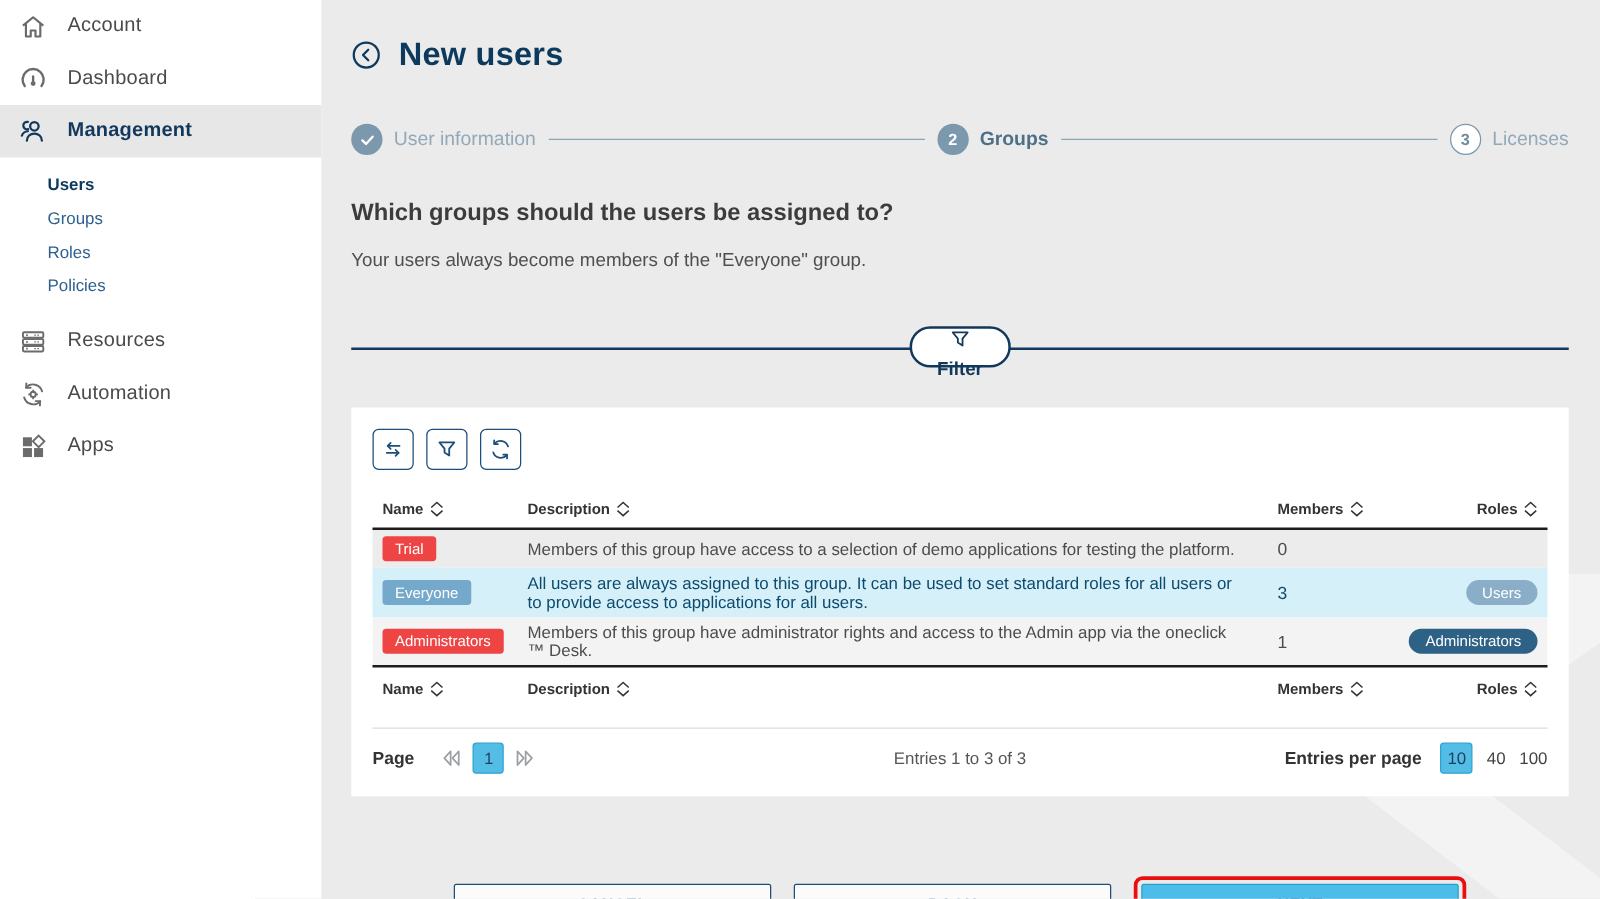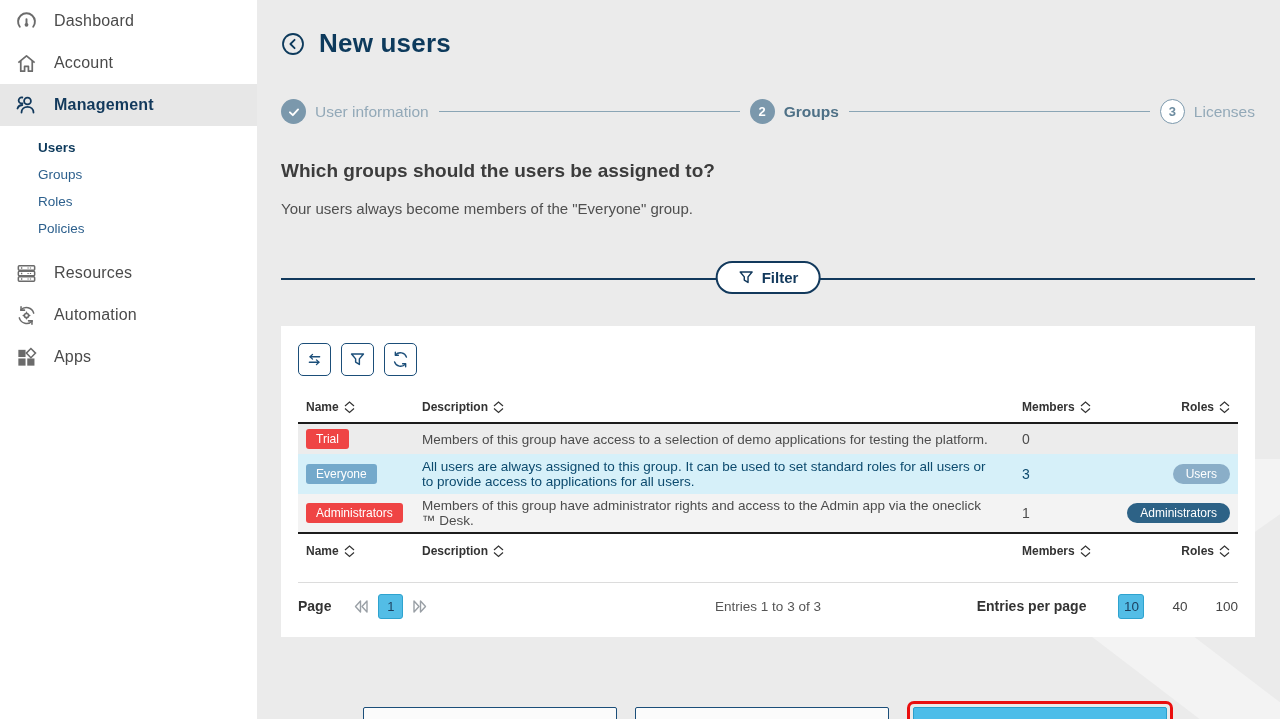--- a/index.html
+++ b/index.html
@@ -38,21 +38,21 @@
   .step-line { flex:1 1 auto; height:0; border-top:1.5px solid #8aa5b5; margin:0 10px; }
 
   .question-title { font-size:19px; font-weight:700; color:#3c3c3c; margin-top:36px; position:relative; z-index:1; }
   .question-subtitle { font-size:15px; color:#4f4f4f; margin-top:18px; position:relative; z-index:1; }
 
   
   .filter-row { position:relative; margin-top:44px; height:33px; z-index:1; }
   .filter-row .line { position:absolute; left:0; right:0; top:50%; border-top:2px solid #12395c; }
   .filter-pill { position:absolute; left:50%; transform:translateX(-50%); top:0; height:33px; padding:0 20px;
                  background:#ffffff; border:2px solid #12395c; border-radius:17px; display:flex; align-items:center;
-                 gap:7px; color:#12395c; font-size:15px; font-weight:700; cursor:pointer; font-family:inherit; }
+                 gap:7px; color:#12395c; font-size:15px; font-weight:700; cursor:pointer; font-family:inherit;flex-direction:column; }
 
   
   .card { position:relative; z-index:1; margin-top:32px; background:#ffffff; padding:17px 17px 8px 17px; }
   .card-top { display:flex; justify-content:space-between; align-items:flex-start; }
   .search-wrap { position:relative; width:501px; }
   .search-wrap input { width:100%; height:33px; border:1px solid #8a8a8a; border-radius:4px; padding:0 36px 0 12px;
                        font-size:14px; color:#333; font-family:inherit; background:#fff; outline:none; }
   .search-wrap input::placeholder { color:#7b7b7b; }
   .search-icon { position:absolute; right:9px; top:6px; width:21px; height:21px; color:#1a1a1a; cursor:pointer; }
   .tool-buttons { display:flex; gap:10px; }
@@ -90,58 +90,58 @@
   .card-divider { border-top:1px solid #dcdcdc; margin-top:10px; }
 
   
   .table-footer { display:flex; align-items:center; height:46px; }
   .pager { display:flex; align-items:center; gap:8px; width:290px; }
   .pg-label { font-size:14px; font-weight:700; color:#333; margin-right:14px; }
   .pg-nav { width:17px; height:15px; color:#9aa0a6; cursor:pointer; display:flex; }
   .pg-current { width:25px; height:25px; background:#53bde6; border:1px solid #2ea3cf; border-radius:3px;
                 display:flex; align-items:center; justify-content:center; font-size:13px; color:#1c3f5e; cursor:pointer; }
   .entries { flex:1; text-align:center; font-size:13.5px; color:#555; }
-  .per-page { display:flex; align-items:center; gap:28px; justify-content:flex-end; width:290px; }
+  .per-page { display:flex; align-items:center; gap:11px; justify-content:flex-end; width:290px; }
   .pp-label { font-size:14px; font-weight:700; color:#333; margin-right:4px; }
   .pp { font-size:13.5px; color:#444; cursor:pointer; }
   .pp.selected { width:26px; height:25px; background:#53bde6; border:1px solid #2ea3cf; border-radius:3px;
                  display:flex; align-items:center; justify-content:center; color:#1c3f5e; }
 
   
   .actions { display:flex; justify-content:center; align-items:center; gap:18px; margin-top:64px; position:relative; z-index:1; }
   .btn { width:254px; height:33px; font-size:13px; font-weight:700; letter-spacing:.4px; color:#14375c;
          font-family:inherit; cursor:pointer; }
   .btn.ghost { background:#fbfbfb; border:1px solid #1b4e79; border-radius:2px; }
   .btn.primary { background:#4cbde9; border:1px solid #2aa0cc; border-radius:2px; width:254px; }
   .annotation { border:3px solid #ea0f0f; border-radius:7px; padding:3px; background:transparent; }
 </style>
 </head>
 <body>
 
 <aside class="sidebar">
 
   <div class="nav-item">
     <span class="nav-icon">
+      <svg width="23" height="23" viewBox="0 0 24 24" fill="none" stroke="currentColor" stroke-width="1.8" stroke-linejoin="round">
+          <path d="M3.5 11 L12 4 L20.5 11"></path>
+          <path d="M6 9.3 V20 H10 V15 H14 V20 H18 V9.3"></path>
+        </svg>
+    </span>
+    <span class="nav-label">Account</span>
+  </div>
+
+  <div class="nav-item">
+    <span class="nav-icon">
       <svg width="23" height="23" viewBox="0 0 24 24">
           <path d="M5 17.5 A 8.8 8.8 0 1 1 19 17.5" fill="none" stroke="currentColor" stroke-width="2" stroke-linecap="round"></path>
           <path d="M12 9.5 V14" stroke="currentColor" stroke-width="2" stroke-linecap="round"></path>
           <circle cx="12" cy="15.5" r="2" fill="currentColor"></circle>
         </svg>
     </span>
     <span class="nav-label">Dashboard</span>
-  </div>
-
-  <div class="nav-item">
-    <span class="nav-icon">
-      <svg width="23" height="23" viewBox="0 0 24 24" fill="none" stroke="currentColor" stroke-width="1.8" stroke-linejoin="round">
-          <path d="M3.5 11 L12 4 L20.5 11"></path>
-          <path d="M6 9.3 V20 H10 V15 H14 V20 H18 V9.3"></path>
-        </svg>
-    </span>
-    <span class="nav-label">Account</span>
   </div>
 
   <div class="nav-item active">
     <span class="nav-icon">
       <svg width="24" height="24" viewBox="0 0 24 24" fill="none" stroke="currentColor" stroke-width="1.8" stroke-linecap="round">
           <circle cx="13.5" cy="8" r="3.4"></circle>
           <path d="M7.5 19.5 c0-3.4 2.7-5.6 6-5.6 s6 2.2 6 5.6"></path>
           <path d="M8.3 4.5 a3 3 0 1 0 0.2 5.8"></path>
           <path d="M3.5 15.5 c0.8-2.2 2.6-3.4 4.8-3.5"></path>
         </svg>

